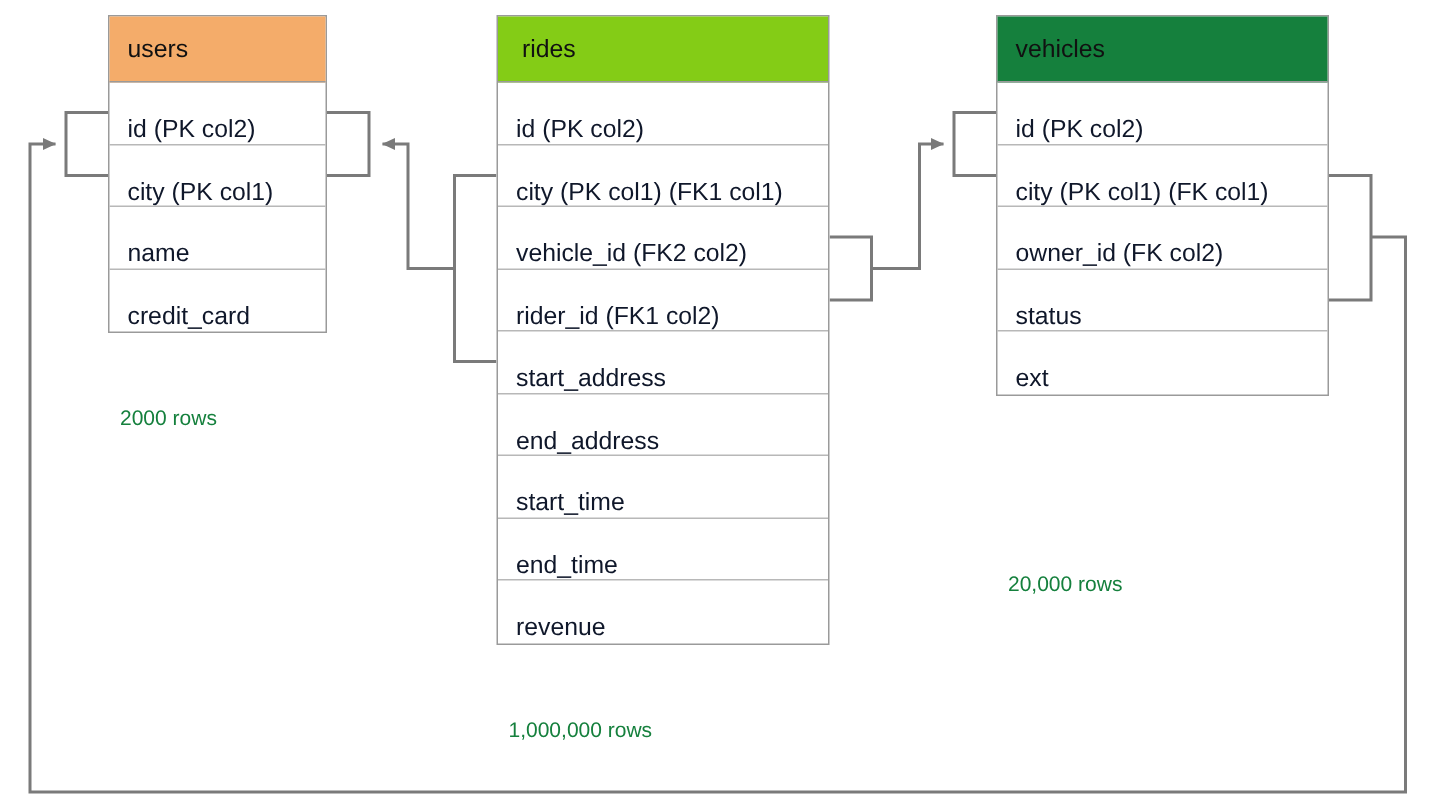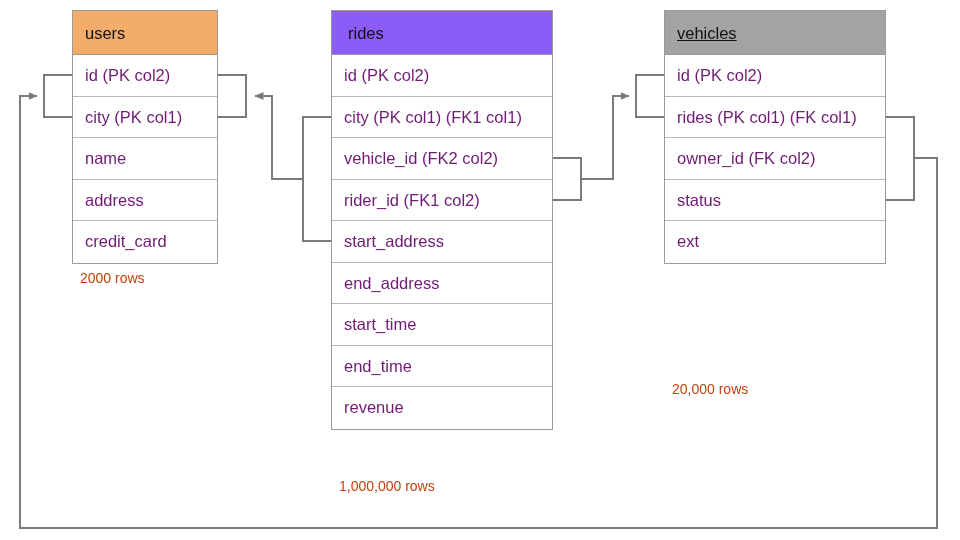--- a/index.html
+++ b/index.html
@@ -23,32 +23,32 @@
     padding:0 12px;
     font-size:16.5px;
     color:#111111;
     border-bottom:1px solid #9a9a9a;
     white-space:nowrap;
     overflow:hidden;
   }
   .row{
     box-sizing:border-box;
     height:41.5px;line-height:41.5px;
-    padding:0 12px;
+    padding:11px 12px;
     font-size:16.5px;
-    color:#701a75;
+    color:#0f172a;
     border-bottom:1px solid #b8b8b8;
     white-space:nowrap;
     overflow:hidden;
   }
   .row.last{border-bottom:none;}
   .rowcount{
     position:absolute;
     font-size:14px;
-    color:#c2410c;
+    color:#15803d;
     white-space:nowrap;
   }
 </style>
 </head>
 <body>
 
 <div id="diagram">
 
   <svg class="edges" viewBox="0 0 960 540" width="960" height="540" xmlns="http://www.w3.org/2000/svg">
     <defs>
@@ -96,42 +96,41 @@
       </g>
 
     </g>
   </svg>
 
   <div class="table" style="left:72px;top:10px;width:146px;">
     <div class="th" style="background-color: rgb(244, 172, 106);">users</div>
     <div class="row">id (PK col2)</div>
     <div class="row">city (PK col1)</div>
     <div class="row">name</div>
-    <div class="row">address</div>
     <div class="row last">credit_card</div>
   </div>
   <div class="rowcount" style="left:80px;top:270px;">2000 rows</div>
 
   <div class="table" style="left:331px;top:10px;width:222px;">
-    <div class="th" style="background-color: #8b5cf6; padding-left: 16px;">rides</div>
+    <div class="th" style="background-color: #84cc16; padding-left: 16px;">rides</div>
     <div class="row">id (PK col2)</div>
     <div class="row">city (PK col1) (FK1 col1)</div>
     <div class="row">vehicle_id (FK2 col2)</div>
     <div class="row">rider_id (FK1 col2)</div>
     <div class="row">start_address</div>
     <div class="row">end_address</div>
     <div class="row">start_time</div>
     <div class="row">end_time</div>
     <div class="row last">revenue</div>
   </div>
   <div class="rowcount" style="left:339px;top:478px;">1,000,000 rows</div>
 
   <div class="table" style="left:664px;top:10px;width:222px;">
-    <div class="th" style="background-color: #a3a3a3; text-decoration: underline;">vehicles</div>
+    <div class="th" style="background-color: #15803d;">vehicles</div>
     <div class="row">id (PK col2)</div>
-    <div class="row">rides (PK col1) (FK col1)</div>
+    <div class="row">city (PK col1) (FK col1)</div>
     <div class="row">owner_id (FK col2)</div>
     <div class="row">status</div>
     <div class="row last">ext</div>
   </div>
   <div class="rowcount" style="left:672px;top:353px;margin-top:28px;">20,000 rows</div>
 
 </div>
 
 </body></html>

